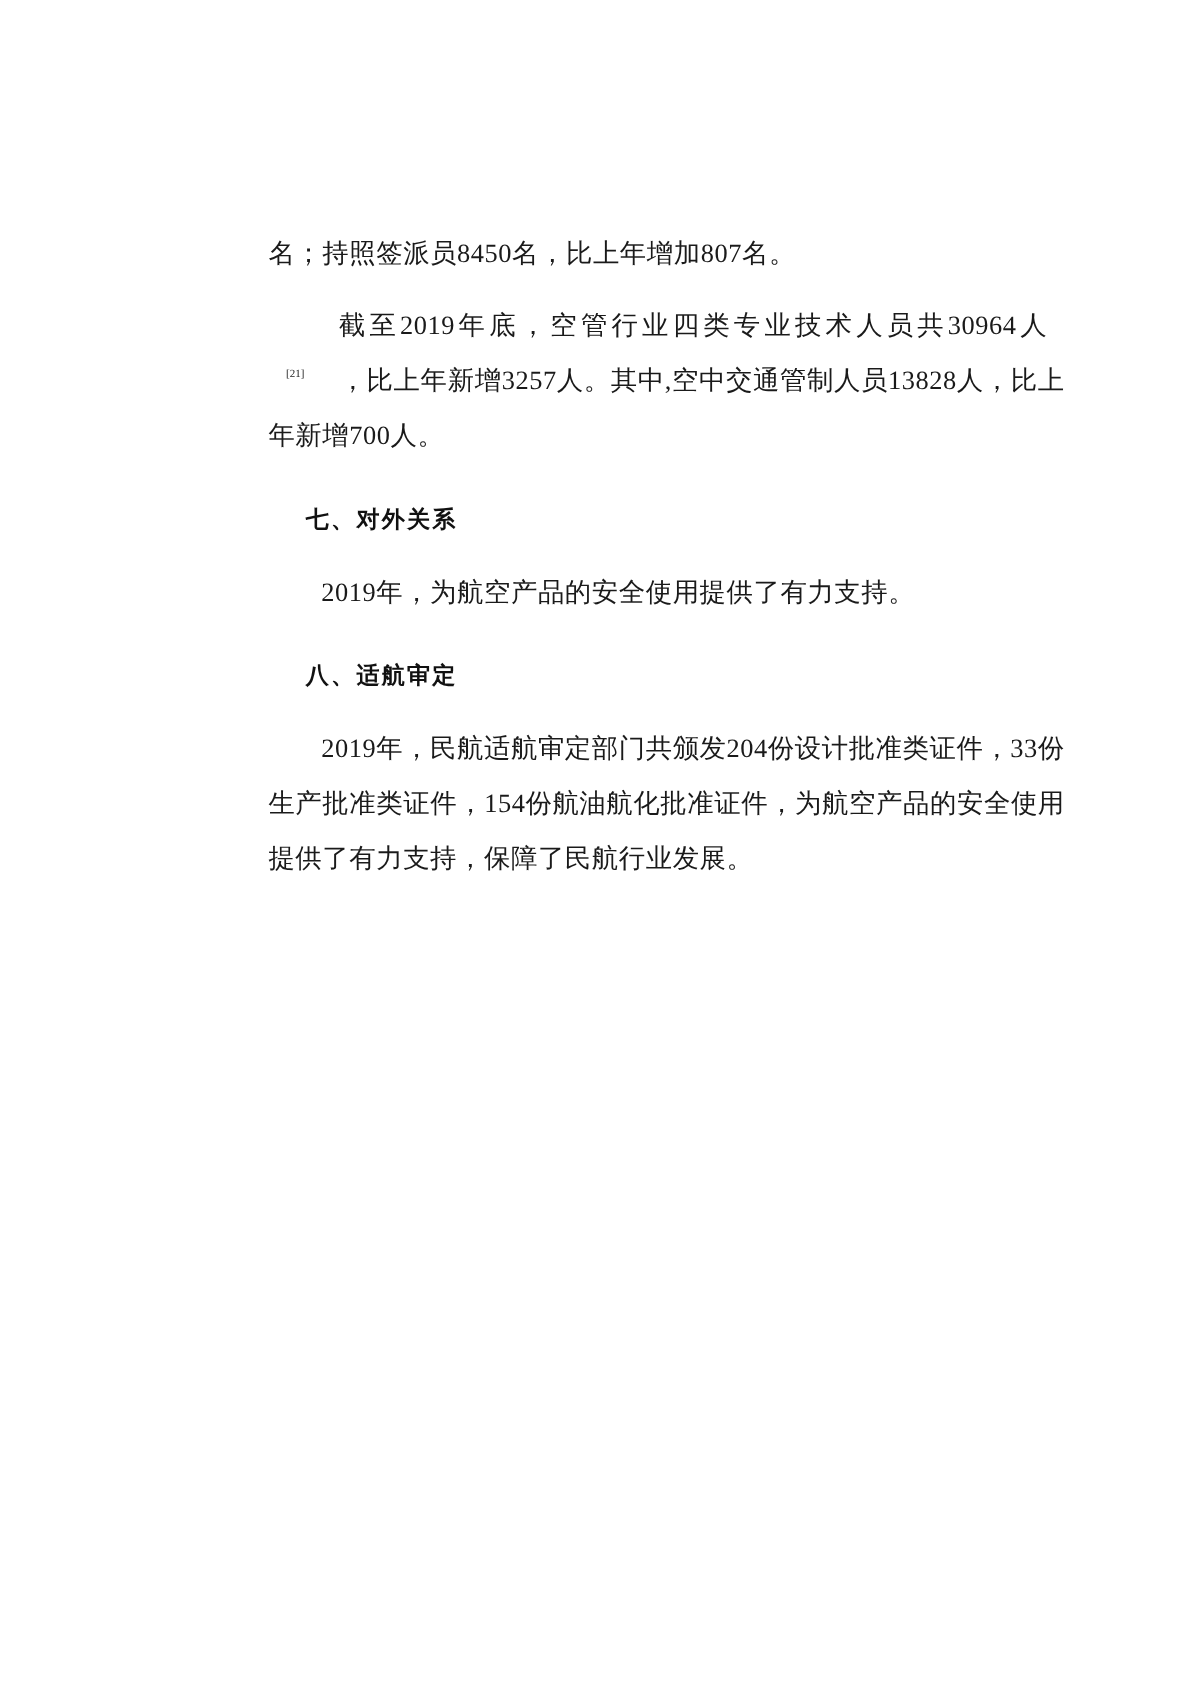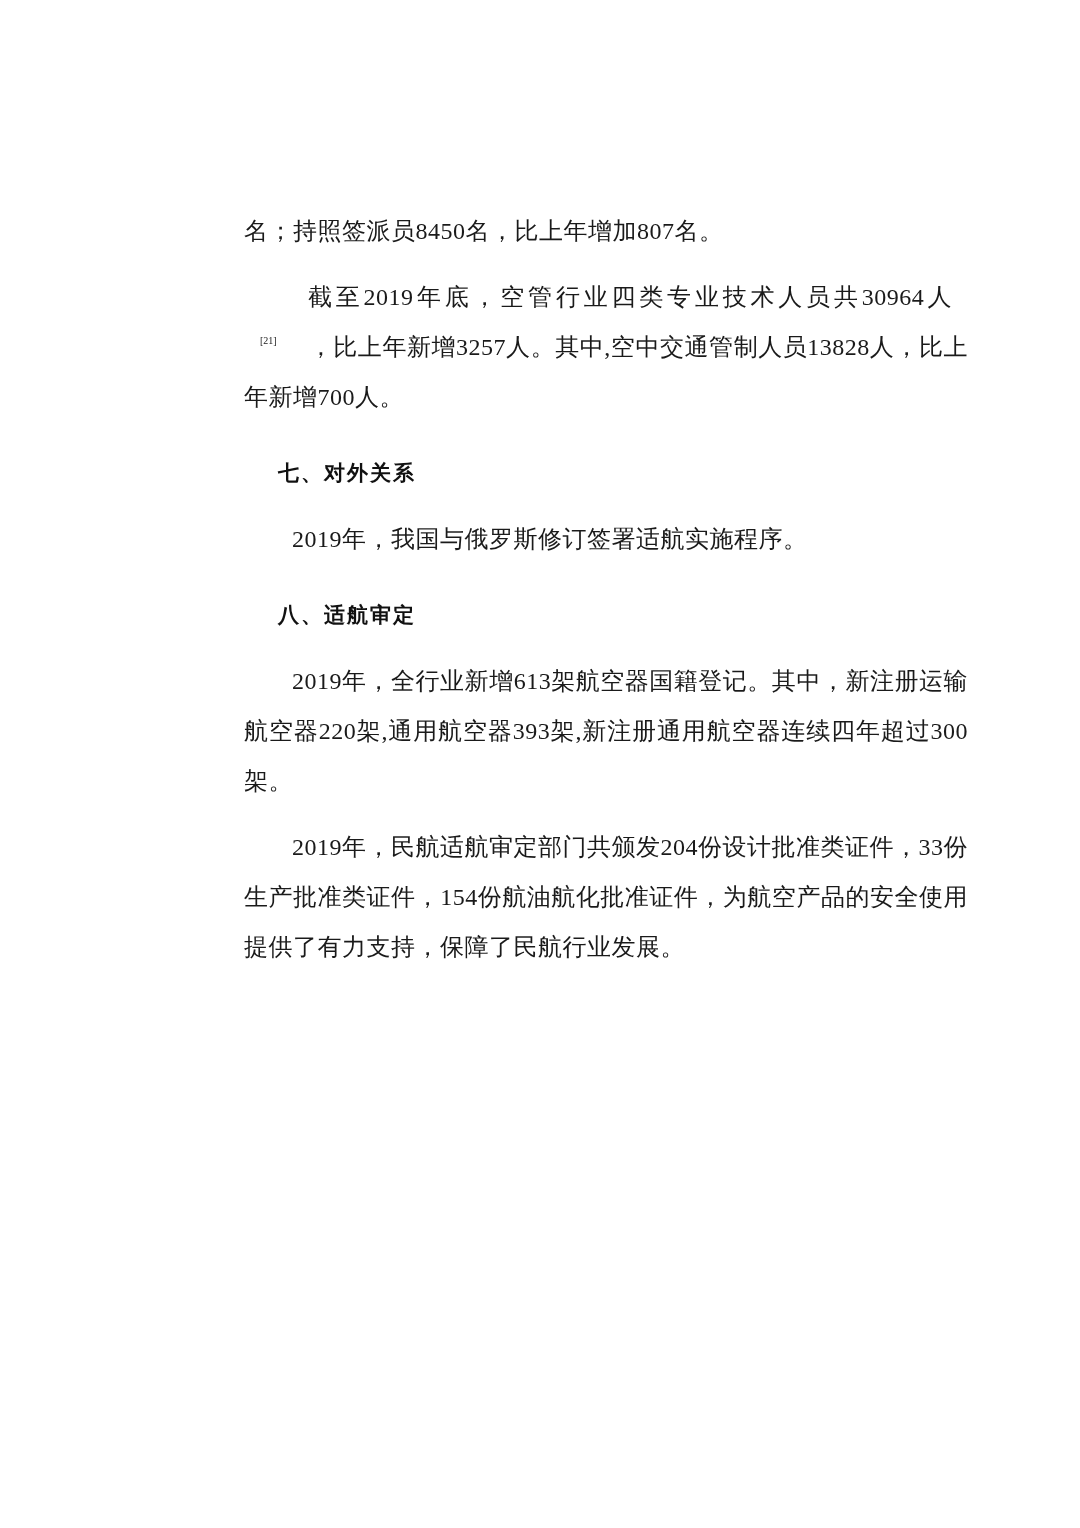--- a/index.html
+++ b/index.html
@@ -59,25 +59,24 @@
 <div class="page">
   <div class="content">
 
     <p class="body">名；持照签派员8450名，比上年增加807名。</p>
 
     <p class="body indent"><span>截至2019年底，空管行业四类专业技术人员共30964人</span><sup class="ref">[21]</sup><span>，比上年新增3257人。其中,空中交通管制人员13828人，比上年新增700人。</span></p>
 
     <h2 class="section-heading">七、对外关系</h2>
 
 
-    <p class="body indent">2019年，我国与俄罗斯修订签署适航实施程序。</p>
+    <p class="body indent">2019年，为航空产品的安全使用提供了有力支持。</p>
 
 
     <h2 class="section-heading">八、适航审定</h2>
 
-    <p class="body indent">2019年，全行业新增613架航空器国籍登记。其中，新注册运输航空器220架,通用航空器393架,新注册通用航空器连续四年超过300架。</p>
 
     <p class="body indent">2019年，民航适航审定部门共颁发204份设计批准类证件，33份生产批准类证件，154份航油航化批准证件，为航空产品的安全使用提供了有力支持，保障了民航行业发展。</p>
 
   </div>
 
   <div class="footer">17</div>
 </div>
 
 </body></html>

